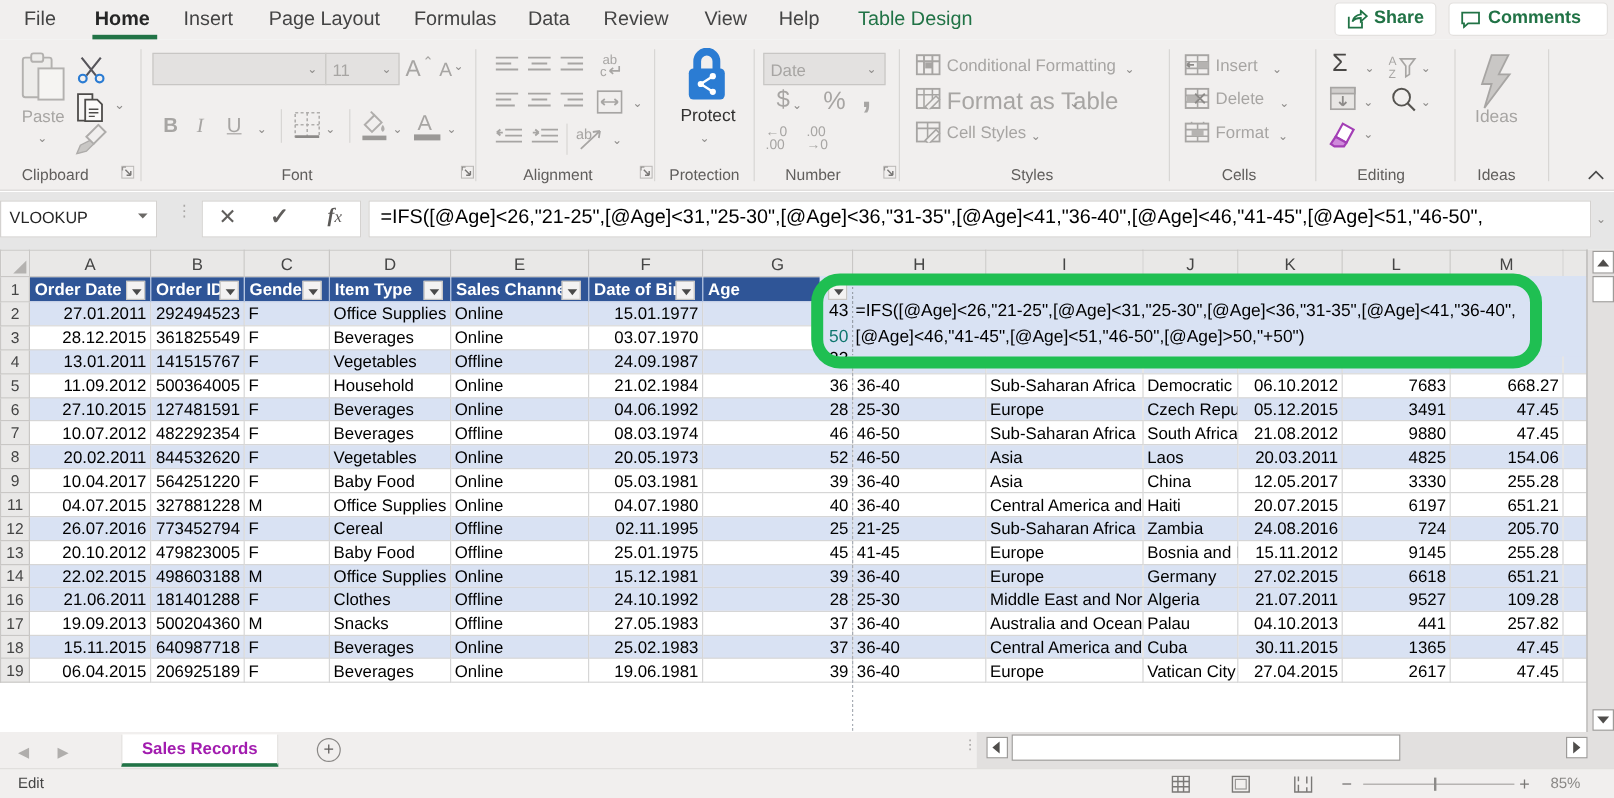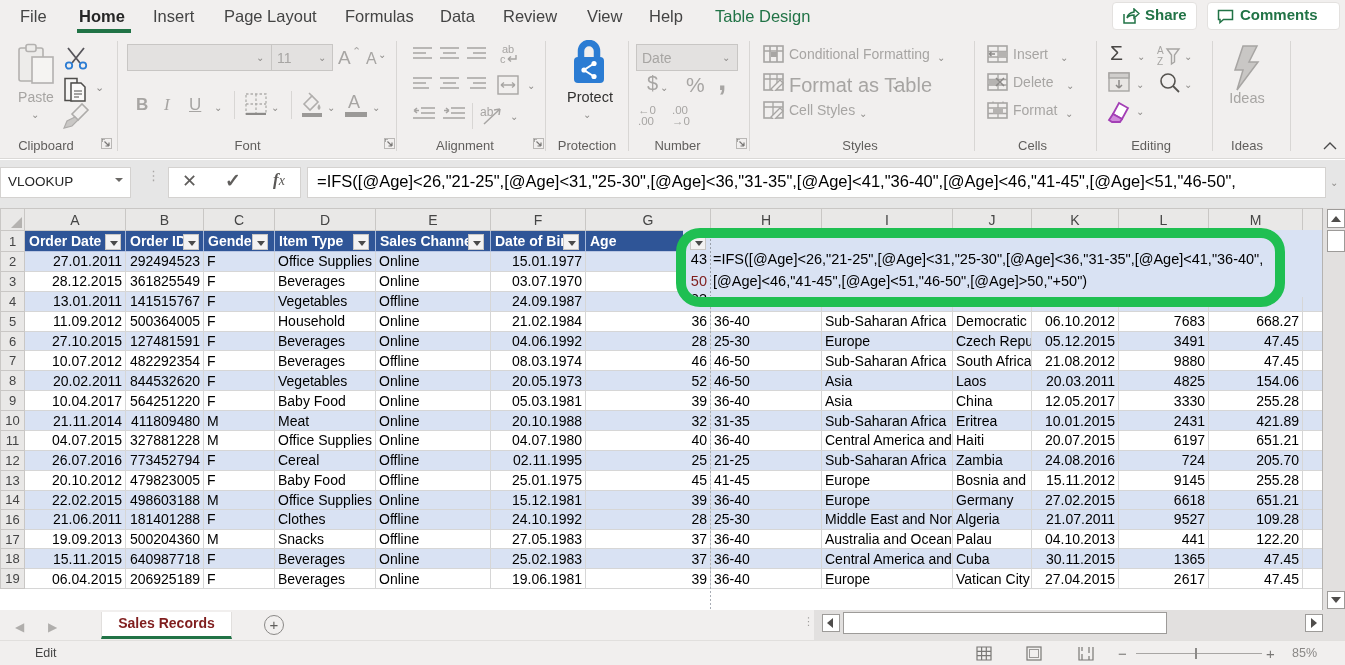--- a/index.html
+++ b/index.html
@@ -500,37 +500,20 @@
           <td class="w d r">39</td>
           <td class="w d">36-40</td>
           <td class="w d">Asia</td>
           <td class="w d">China</td>
           <td class="w d r">12.05.2017</td>
           <td class="w d r">3330</td>
           <td class="w d r">255.28</td>
           <td class="w d"></td>
         </tr>
 <tr style="height:19.9px;">
-          <td class="rn">10</td>
-          <td class="b d r">21.11.2014</td>
-          <td class="b d r">411809480</td>
-          <td class="b d">M</td>
-          <td class="b d">Meat</td>
-          <td class="b d">Online</td>
-          <td class="b d r">20.10.1988</td>
-          <td class="b d r">32</td>
-          <td class="b d">31-35</td>
-          <td class="b d">Sub-Saharan Africa</td>
-          <td class="b d">Eritrea</td>
-          <td class="b d r">10.01.2015</td>
-          <td class="b d r">2431</td>
-          <td class="b d r">421.89</td>
-          <td class="b d"></td>
-        </tr>
-<tr style="height:19.9px;">
           <td class="rn">11</td>
           <td class="w d r">04.07.2015</td>
           <td class="w d r">327881228</td>
           <td class="w d">M</td>
           <td class="w d">Office Supplies</td>
           <td class="w d">Online</td>
           <td class="w d r">04.07.1980</td>
           <td class="w d r">40</td>
           <td class="w d">36-40</td>
           <td class="w d">Central America and t</td>
@@ -615,21 +598,21 @@
           <td class="w d">M</td>
           <td class="w d">Snacks</td>
           <td class="w d">Offline</td>
           <td class="w d r">27.05.1983</td>
           <td class="w d r">37</td>
           <td class="w d">36-40</td>
           <td class="w d">Australia and Oceani</td>
           <td class="w d">Palau</td>
           <td class="w d r">04.10.2013</td>
           <td class="w d r">441</td>
-          <td class="w d r">122.20</td>
+          <td class="w d r">257.82</td>
           <td class="w d"></td>
         </tr>
 <tr style="height:19.9px;">
           <td class="rn">18</td>
           <td class="b d r">15.11.2015</td>
           <td class="b d r">640987718</td>
           <td class="b d">F</td>
           <td class="b d">Beverages</td>
           <td class="b d">Online</td>
           <td class="b d r">25.02.1983</td>
@@ -673,54 +656,54 @@
   <div class="dropbtn abs" style="left:563px; top:234px;"></div>
 
   <div class="abs" style="left:683px; top:230px; width:639px; height:67px; background:#d9e2f3;"></div>
 
   <div class="dropbtn abs" style="left:690px; top:234px;"></div>
 
   <div class="abs" style="left:710px; top:239px; height:57px; width:1px; background:repeating-linear-gradient(180deg,#99a0aa 0 2px,rgba(0,0,0,0) 2px 4px);"></div>
   <div class="abs" style="left:710px; top:307px; height:302px; width:1px; background:repeating-linear-gradient(180deg,#a8adb5 0 2px,rgba(0,0,0,0) 2px 4px);"></div>
 
   <div class="abs" style="left:660px; top:251px; width:47px; text-align:right; font-size:14.5px; color:#000;">43</div>
-  <div class="abs" style="left:660px; top:273px; width:47px; text-align:right; font-size:14.5px; color:#7f1d1d;">50</div>
+  <div class="abs" style="left:660px; top:273px; width:47px; text-align:right; font-size:14.5px; color:#0f766e;">50</div>
   <div class="abs" style="left:660px; top:291px; width:47px; text-align:right; font-size:14.5px; color:#000; height:15px; overflow:hidden;">33</div>
 
   <div class="abs" style="left:713px; top:251px; font-size:14.5px; color:#000; white-space:nowrap;">=IFS([@Age]&lt;26,"21-25",[@Age]&lt;31,"25-30",[@Age]&lt;36,"31-35",[@Age]&lt;41,"36-40",</div>
   <div class="abs" style="left:713px; top:273px; font-size:14.5px; color:#000; white-space:nowrap;">[@Age]&lt;46,"41-45",[@Age]&lt;51,"46-50",[@Age]&gt;50,"+50")</div>
 
   <div class="abs" style="left:676px; top:228px; width:609px; height:79px; border:10px solid #1fbf52; border-radius:24px;"></div>
 
   <div class="abs" style="left:1322px; top:208px; width:23px; height:402px; background:#e2e0df; border-left:1px solid #b5b3b1;">
     <div class="abs" style="left:4px; top:1px; width:18px; height:19px; background:#fff; border:1px solid #9d9b99;"></div>
     <div class="abs" style="left:8px; top:8px; border-left:5px solid transparent; border-right:5px solid transparent; border-bottom:6px solid #4f4d4b;"></div>
     <div class="abs" style="left:4px; top:22px; width:18px; height:22px; background:#fff; border:1px solid #9d9b99;"></div>
     <div class="abs" style="left:4px; top:383px; width:18px; height:18px; background:#fff; border:1px solid #9d9b99;"></div>
     <div class="abs" style="left:8px; top:389px; border-left:5px solid transparent; border-right:5px solid transparent; border-top:6px solid #4f4d4b;"></div>
   </div>
 </div>
 
 <div id="sheetbar" class="abs" style="left:0; top:610px; width:1345px; height:30px; background:#f1efee;">
   <div class="abs" style="left:15px; top:10px; color:#b0aeac; font-size:12px;">◀</div>
   <div class="abs" style="left:48px; top:10px; color:#b0aeac; font-size:12px;">▶</div>
-  <div class="abs" style="left:101px; top:2px; width:131px; height:27px; background:#fff; border-left:1px solid #e1dfdd; border-right:1px solid #e1dfdd; border-bottom:3px solid #217346; text-align:center; font-size:14px; font-weight:bold; color:#7f1d1d; line-height:23px;">Sales Records</div>
+  <div class="abs" style="left:101px; top:2px; width:131px; height:27px; background:#fff; border-left:1px solid #e1dfdd; border-right:1px solid #e1dfdd; border-bottom:3px solid #217346; text-align:center; font-size:14px; font-weight:bold; color:#a21caf; line-height:23px;">Sales Records</div>
   <div class="abs" style="left:264px; top:5px; width:20px; height:20px; border:1px solid #8a8886; border-radius:50%; color:#605e5c; font-size:15px; line-height:18px; text-align:center;">+</div>
   <div class="abs" style="left:803px; top:9px; color:#a19f9d; font-size:11px; line-height:5px;">⋮</div>
 
   <div class="abs" style="left:814px; top:0px; width:531px; height:30px; background:#e2e0df;">
     <div class="abs" style="left:8px; top:4px; width:18px; height:18px; background:#fff; border:1px solid #9d9b99;"></div>
     <div class="abs" style="left:13px; top:8px; border-top:5px solid transparent; border-bottom:5px solid transparent; border-right:6px solid #4f4d4b;"></div>
     <div class="abs" style="left:29px; top:2px; width:324px; height:22px; background:#fff; border:1px solid #9d9b99;"></div>
     <div class="abs" style="left:491px; top:4px; width:18px; height:18px; background:#fff; border:1px solid #9d9b99;"></div>
     <div class="abs" style="left:497px; top:8px; border-top:5px solid transparent; border-bottom:5px solid transparent; border-left:6px solid #4f4d4b;"></div>
   </div>
 </div>
 <div id="statusbar" class="abs" style="left:0; top:640px; width:1345px; height:25px; background:#f1efee; border-top:1px solid #e1dfdd;">
-  <div class="abs" style="left:15px; top:5px; font-size:12.5px; color:#444;margin-left:20px;">Edit</div>
+  <div class="abs" style="left:15px; top:5px; font-size:12.5px; color:#444;">Edit</div>
   <svg class="abs" style="left:976px; top:5px;" width="16" height="15" viewBox="0 0 16 15">
     <path d="M1 1 h14 v13 h-14 z M1 5.3 h14 M1 9.6 h14 M5.6 1 v13 M10.3 1 v13" stroke="#7a7876" stroke-width="1.2" fill="none"></path>
   </svg>
   <svg class="abs" style="left:1026px; top:5px;" width="16" height="15" viewBox="0 0 16 15">
     <rect x="1" y="1" width="14" height="13" fill="none" stroke="#7a7876" stroke-width="1.2"></rect>
     <rect x="3.5" y="3.5" width="9" height="8" fill="none" stroke="#9a9896" stroke-width="1"></rect>
   </svg>
   <svg class="abs" style="left:1078px; top:5px;" width="16" height="15" viewBox="0 0 16 15">
     <path d="M1 1 v13 h14 v-13" fill="none" stroke="#7a7876" stroke-width="1.2"></path>
     <path d="M4 1 v4 m0 3 v6 M11 1 v6 m0 3 v4" stroke="#7a7876" stroke-width="1.2"></path>

